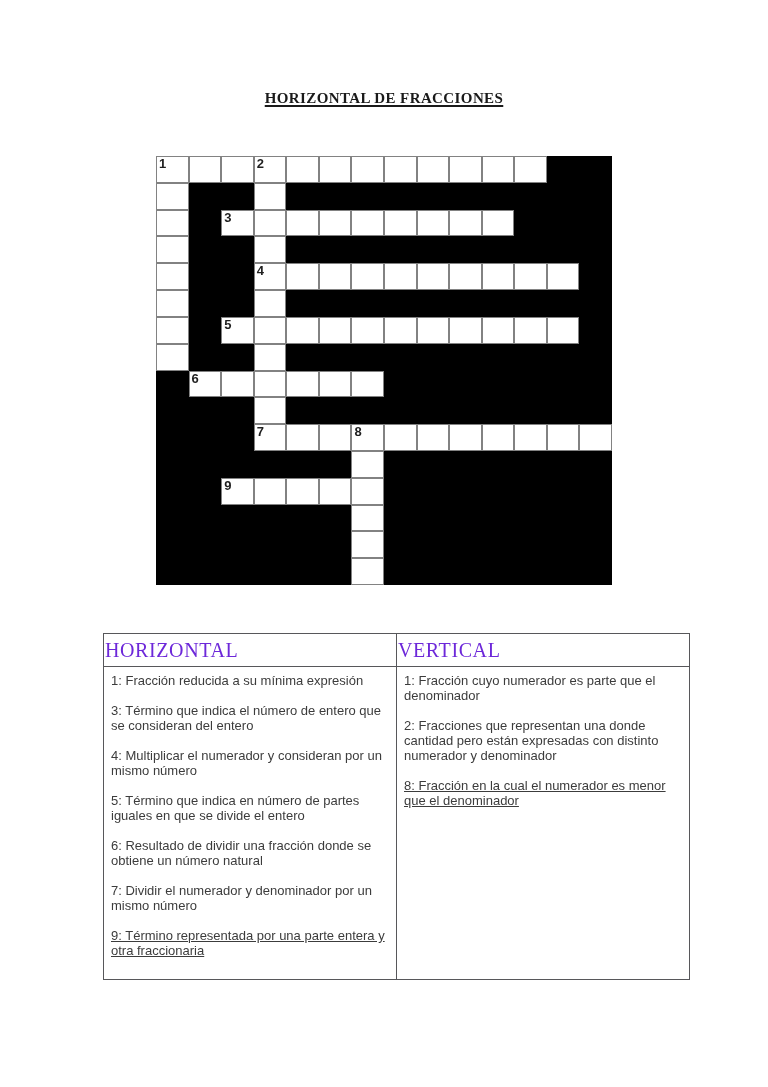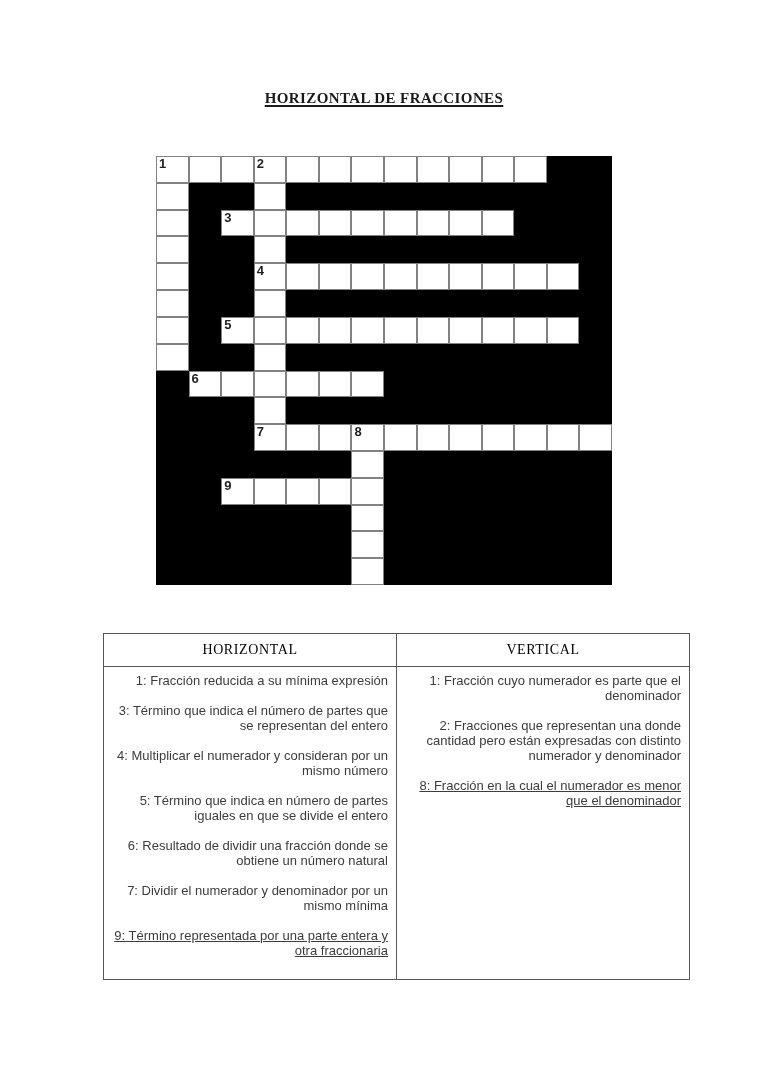--- a/index.html
+++ b/index.html
@@ -58,31 +58,30 @@
   .clues-table {
     position: absolute;
     left: 103px;
     top: 633px;
     width: 587px;
     border-collapse: collapse;
     table-layout: fixed;
   }
   .clues-table th, .clues-table td {
     border: 1px solid #57575a;
-    text-align: right;
   }
   .clues-table th {
     width: 50%;
     height: 30px;
     font-family: "Liberation Serif", serif;
     font-weight: normal;
-    font-size: 14px;
+    font-size: 20px;
     letter-spacing: 0.6px;
-    color: #000000;
-    text-align: center;
+    color: #6d28d9;
+    text-align: left;
     vertical-align: middle;
   }
   .clues-table td {
     height: 302px;
     vertical-align: top;
     padding: 6px 8px 4px 7px;
     font-size: 13px;
     line-height: 15px;
     color: #3c3c3c;
   }
@@ -204,25 +203,25 @@
   <thead>
     <tr>
       <th>HORIZONTAL</th>
       <th>VERTICAL</th>
     </tr>
   </thead>
   <tbody>
     <tr>
       <td>
           <p>1: Fracción reducida a su mínima expresión</p>
-          <p>3: Término que indica el número de partes que se representan del entero</p>
+          <p>3: Término que indica el número de entero que se consideran del entero</p>
           <p>4: Multiplicar el numerador y consideran por un mismo número</p>
           <p>5: Término que indica en número de partes iguales en que se divide el entero</p>
           <p>6: Resultado de dividir una fracción donde se obtiene un número natural</p>
-          <p>7: Dividir el numerador y denominador por un mismo mínima</p>
+          <p>7: Dividir el numerador y denominador por un mismo número</p>
           <p>9: Término representada por una parte entera y otra fraccionaria</p>
         </td>
       <td>
           <p>1: Fracción cuyo numerador es parte que el denominador</p>
           <p>2: Fracciones que representan una donde cantidad pero están expresadas con distinto numerador y denominador</p>
           <p>8: Fracción en la cual el numerador es menor que el denominador</p>
         </td>
     </tr>
   </tbody>
 </table>

